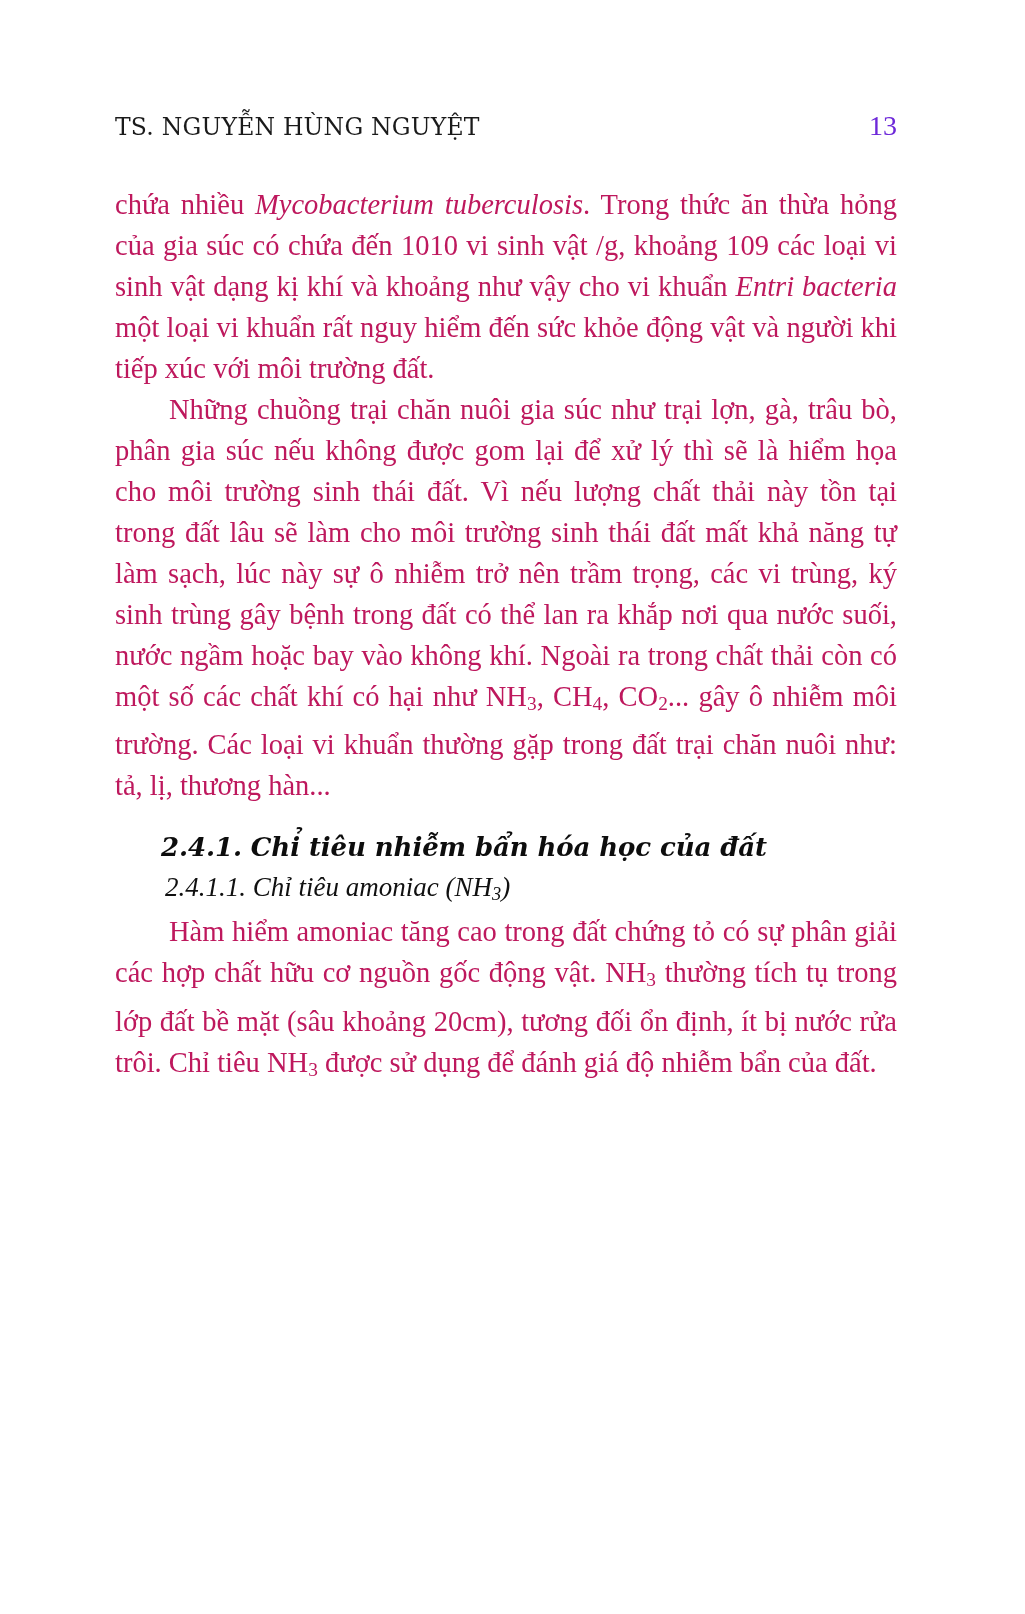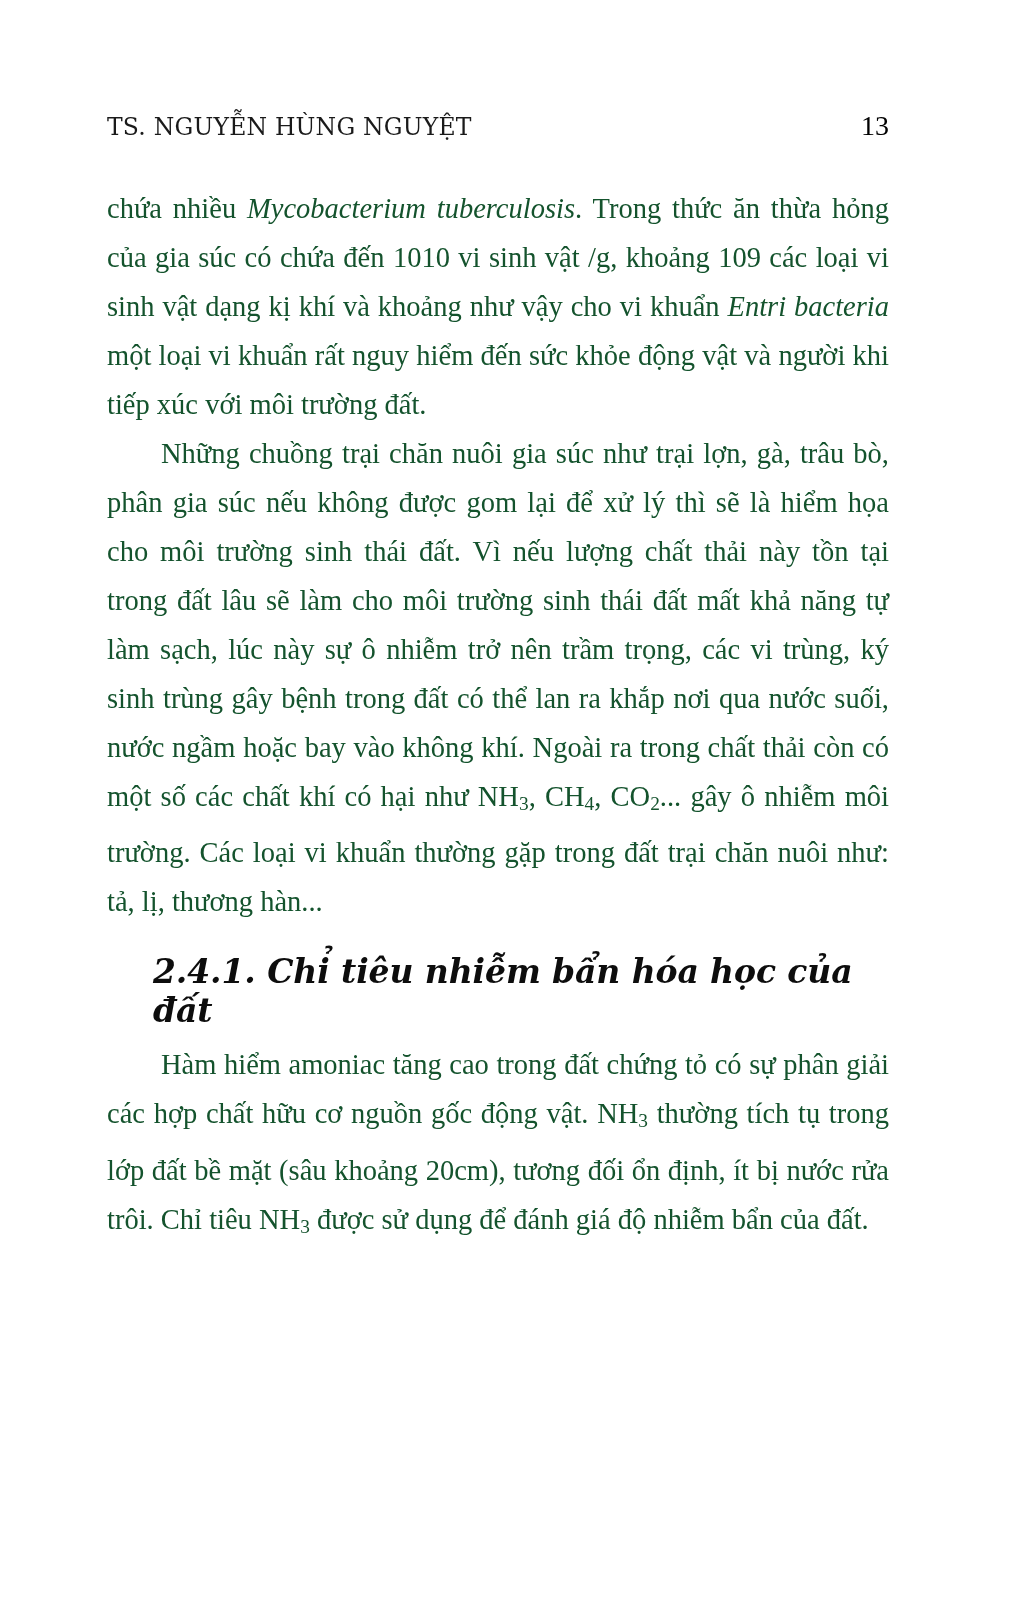--- a/index.html
+++ b/index.html
@@ -16,64 +16,64 @@
   }
   .page {
     position: relative;
     width: 1025px;
     height: 1614px;
     box-sizing: border-box;
     padding: 0;
   }
   .content {
     position: absolute;
-    left: 107px;
+    left: 115px;
     top: 110px;
     width: 782px;
   }
   .header-row {
     display: flex;
     align-items: baseline;
     justify-content: space-between;
     margin-bottom: 42px;
   }
   .header-author {
     font-family: "DejaVu Serif", serif;
     font-size: 23.5px;
     letter-spacing: 0.2px;
     color: #1a1a1a;
     white-space: nowrap;
   }
   .header-page {
     font-family: "Liberation Serif", serif;
     font-size: 28px;
-    color: #000000;
+    color: #6d28d9;
   }
   p.body-par {
     font-size: 28.5px;
-    line-height: 49px;
+    line-height: 41px;
     text-align: justify;
     text-justify: inter-word;
     margin: 0;
-    color: #14532d;
+    color: #be185d;
     hyphens: none;
   }
   p.indent {
     text-indent: 54px;
   }
   .it {
     font-style: italic;
   }
   sub {
     font-size: 0.68em;
     vertical-align: -0.22em;
   }
   h3.sub-head {
     font-family: "DejaVu Serif", serif;
-    font-size: 33px;
+    font-size: 26px;
     font-weight: bold;
     font-style: italic;
     margin: 26px 0 10px 46px;
     color: #0d0d0d;
     letter-spacing: -0.1px;
   }
   h4.sub-sub-head {
     font-family: "Liberation Serif", serif;
     font-size: 27px;
     font-weight: normal;
@@ -93,17 +93,18 @@
       <div class="header-page">13</div>
     </div>
 
     <p class="body-par"><span>chứa nhiều </span><span class="it">Mycobacterium tuberculosis</span><span>. Trong thức ăn thừa hỏng của gia súc có chứa đến 1010 vi sinh vật /g, khoảng 109 các loại vi sinh vật dạng kị khí và khoảng như vậy cho vi khuẩn </span><span class="it">Entri bacteria</span><span> một loại vi khuẩn rất nguy hiểm đến sức khỏe động vật và người khi tiếp xúc với môi trường đất.</span></p>
 
 
     <p class="body-par indent"><span>Những chuồng trại chăn nuôi gia súc như trại lợn, gà, trâu bò, phân gia súc nếu không được gom lại để xử lý thì sẽ là hiểm họa cho môi trường sinh thái đất. Vì nếu lượng chất thải này tồn tại trong đất lâu sẽ làm cho môi trường sinh thái đất mất khả năng tự làm sạch, lúc này sự ô nhiễm trở nên trầm trọng, các vi trùng, ký sinh trùng gây bệnh trong đất có thể lan ra khắp nơi qua nước suối, nước ngầm hoặc bay vào không khí. Ngoài ra trong chất thải còn có một số các chất khí có hại như NH</span><sub>3</sub><span>, CH</span><sub>4</sub><span>, CO</span><sub>2</sub><span>... gây ô nhiễm môi trường. Các loại vi khuẩn thường gặp trong đất trại chăn nuôi như: tả, lị, thương hàn...</span></p>
 
     <h3 class="sub-head">2.4.1. Chỉ tiêu nhiễm bẩn hóa học của đất</h3>
 
+    <h4 class="sub-sub-head"><span>2.4.1.1. Chỉ tiêu amoniac (NH</span><sub>3</sub><span>)</span></h4>
 
     <p class="body-par indent"><span>Hàm hiểm amoniac tăng cao trong đất chứng tỏ có sự phân giải các hợp chất hữu cơ nguồn gốc động vật. NH</span><sub>3</sub><span> thường tích tụ trong lớp đất bề mặt (sâu khoảng 20cm), tương đối ổn định, ít bị nước rửa trôi. Chỉ tiêu NH</span><sub>3</sub><span> được sử dụng để đánh giá độ nhiễm bẩn của đất.</span></p>
 
   </div>
 </div>
 
 </body></html>

